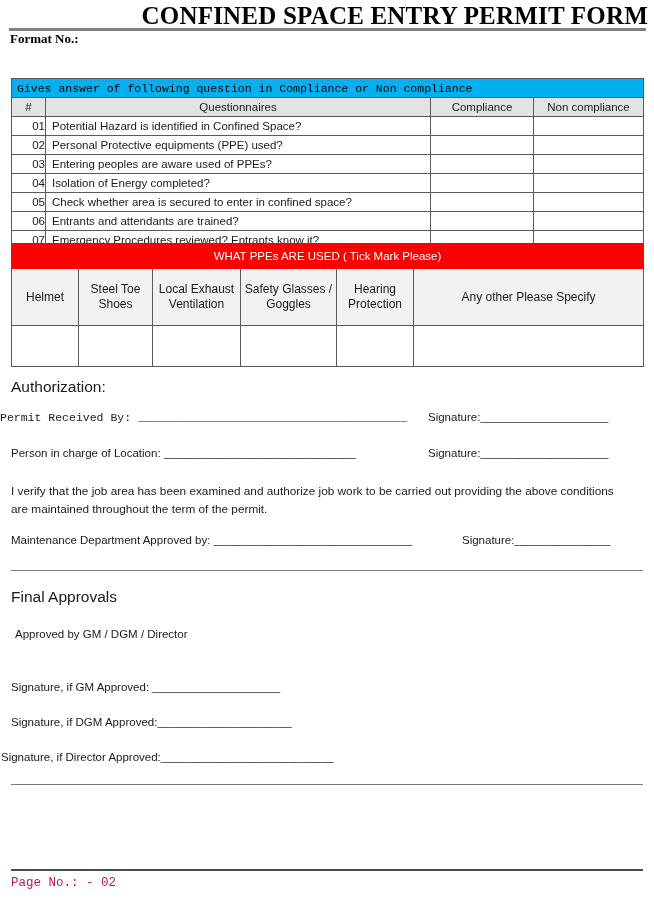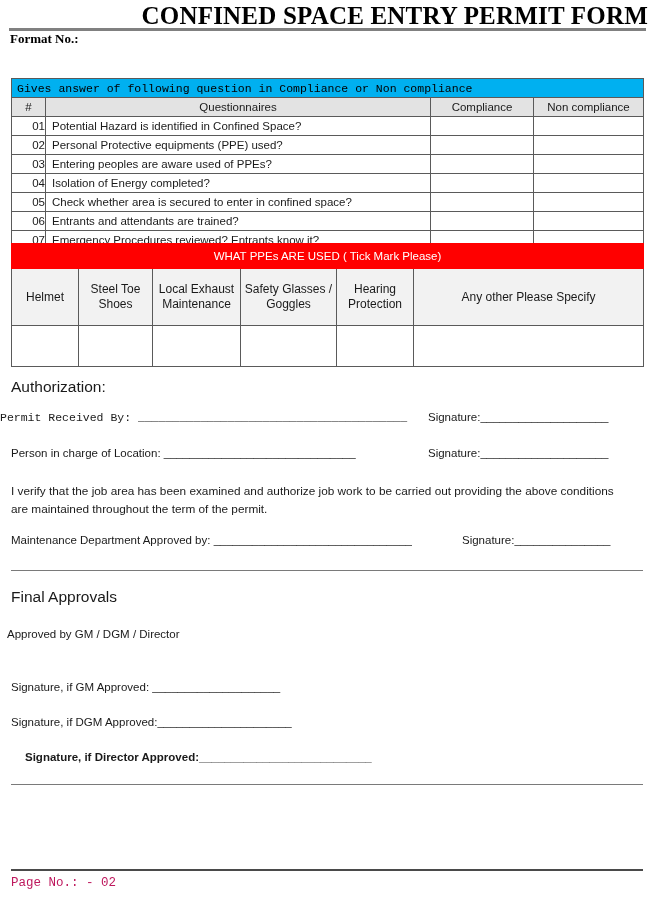--- a/index.html
+++ b/index.html
@@ -252,21 +252,21 @@
       <col style="width:77px">
       <col style="width:230px">
     </colgroup>
     <tbody>
       <tr>
         <td class="ppe-banner" colspan="6">WHAT PPEs ARE USED ( Tick Mark Please)</td>
       </tr>
       <tr>
         <td class="ppe-head">Helmet</td>
         <td class="ppe-head">Steel Toe Shoes</td>
-        <td class="ppe-head">Local Exhaust Maintenance</td>
+        <td class="ppe-head">Local Exhaust Ventilation</td>
         <td class="ppe-head">Safety Glasses / Goggles</td>
         <td class="ppe-head">Hearing Protection</td>
         <td class="ppe-head">Any other Please Specify</td>
       </tr>
       <tr>
         <td class="ppe-blank"></td>
         <td class="ppe-blank"></td>
         <td class="ppe-blank"></td>
         <td class="ppe-blank"></td>
         <td class="ppe-blank"></td>
@@ -285,24 +285,24 @@
 
   <div class="para" style="left:11px; top:482px; width:620px;">I verify that the job area has been examined and authorize job work to be carried out providing the above conditions are maintained throughout the term of the permit.</div>
 
   <div class="line-text" style="left:11px; top:534px;">Maintenance Department Approved by: _______________________________</div>
   <div class="line-text" style="left:462px; top:534px;">Signature:_______________</div>
 
   <div class="hr-light" style="left:11px; top:570px; width:632px;"></div>
 
   <div class="sec-title" style="left:11px; top:588px;">Final Approvals</div>
 
-  <div class="line-text" style="left:7px; top:628px;">Approved by GM / DGM / Director</div>
+  <div class="line-text" style="left:15px; top:628px;">Approved by GM / DGM / Director</div>
 
   <div class="line-text" style="left:11px; top:681px;">Signature, if GM Approved: ____________________</div>
   <div class="line-text" style="left:11px; top:716px;">Signature, if DGM Approved:_____________________</div>
-  <div class="line-text" style="left:25px; top:751px;font-weight:bold;">Signature, if Director Approved:___________________________</div>
+  <div class="line-text" style="left:1px; top:751px;">Signature, if Director Approved:___________________________</div>
 
   <div class="hr-light" style="left:11px; top:784px; width:632px;"></div>
 
   <div class="hr-dark" style="left:11px; top:869px; width:632px;"></div>
   <div class="footer-text" style="left:11px; top:876px;">Page No.: - 02</div>
 
 </div>
 
 </body></html>

